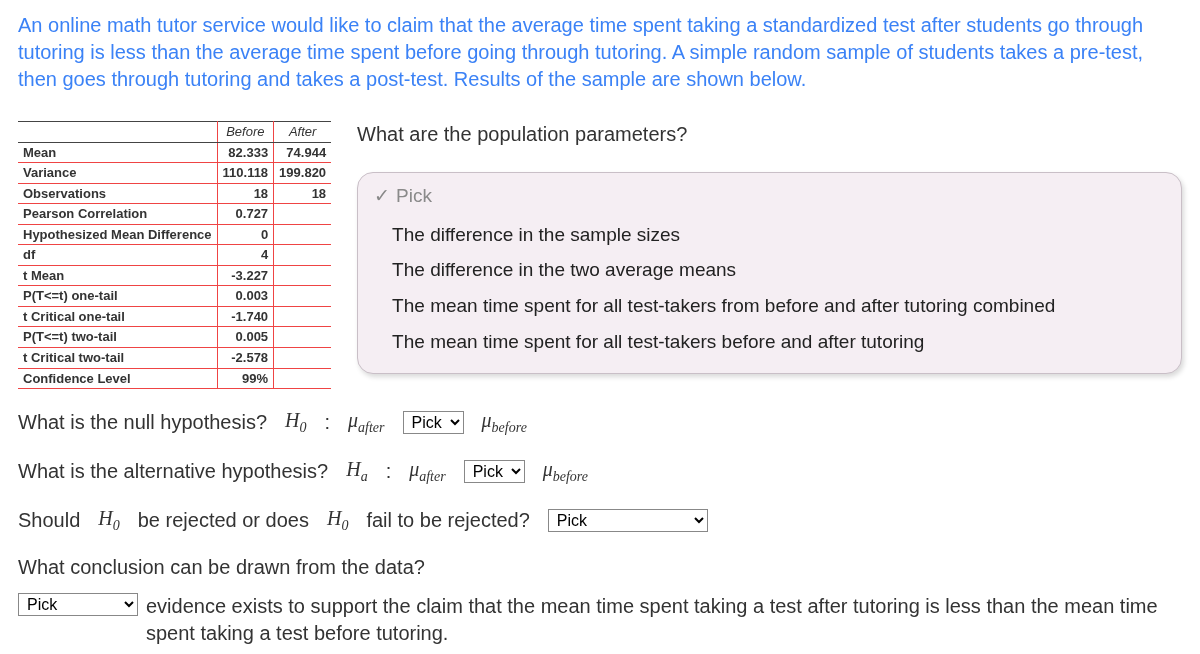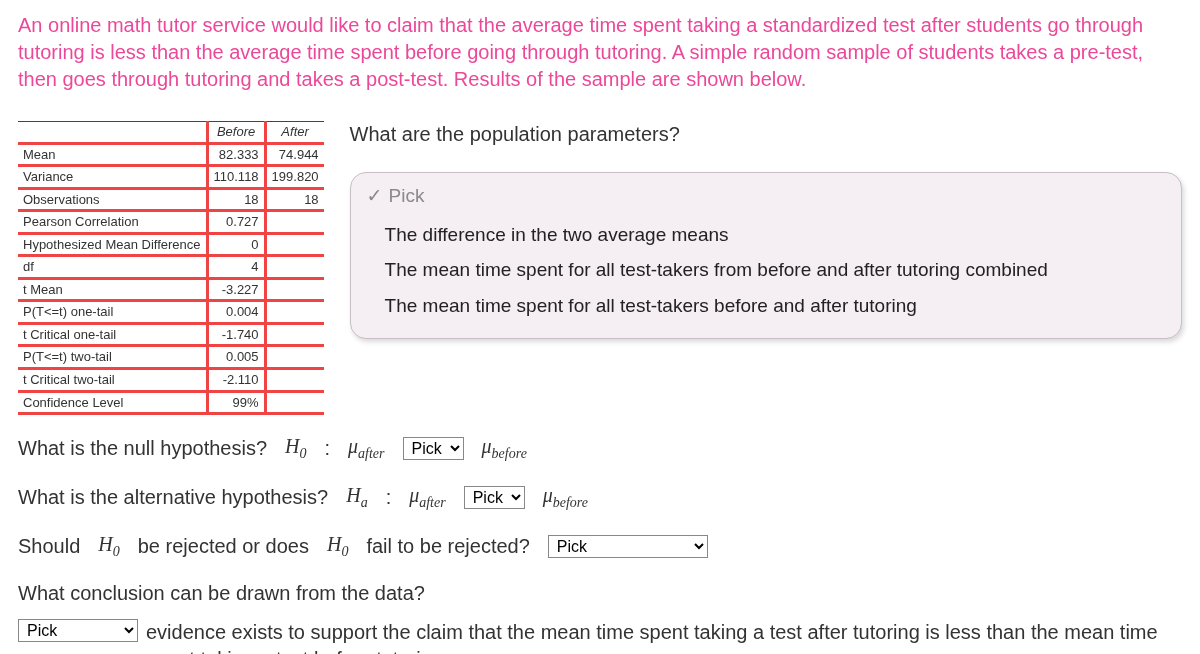--- a/index.html
+++ b/index.html
@@ -7,37 +7,38 @@
     font-size: 19px;
     color: #333;
     margin: 0;
     padding: 12px 18px;
     width: 1200px;
     box-sizing: border-box;
     line-height: 1.35;
   }
   .intro {
     font-size: 20px;
-    color: #ec4899;
+    color: #3b82f6;
     margin-bottom: 28px;
   }
   .mid-row {
     display: flex;
     align-items: flex-start;
     gap: 26px;
     margin-bottom: 18px;
   }
   .stats-table {
     border-collapse: collapse;
     font-size: 13px;
   }
   .stats-table th, .stats-table td {
-    border: 3px solid #ef4444;
+    border: 1px solid #ef4444;
     padding: 1px 5px;
     white-space: nowrap;
+    font-weight: bold;
   }
   .stats-table th {
     font-weight: normal;
     font-style: italic;
     text-align: center;
     border-top: 1px solid #444;
     border-bottom: 1px solid #444;
   }
   .stats-table td.label {
     text-align: left;
@@ -156,52 +157,53 @@
           <td class="num">4</td>
           <td class="num"></td>
         </tr>
     <tr>
           <td class="label">t Mean</td>
           <td class="num">-3.227</td>
           <td class="num"></td>
         </tr>
     <tr>
           <td class="label">P(T&lt;=t) one-tail</td>
-          <td class="num">0.004</td>
+          <td class="num">0.003</td>
           <td class="num"></td>
         </tr>
     <tr>
           <td class="label">t Critical one-tail</td>
           <td class="num">-1.740</td>
           <td class="num"></td>
         </tr>
     <tr>
           <td class="label">P(T&lt;=t) two-tail</td>
           <td class="num">0.005</td>
           <td class="num"></td>
         </tr>
     <tr>
           <td class="label">t Critical two-tail</td>
-          <td class="num">-2.110</td>
+          <td class="num">-2.578</td>
           <td class="num"></td>
         </tr>
     <tr>
           <td class="label">Confidence Level</td>
           <td class="num">99%</td>
           <td class="num"></td>
         </tr>
   </tbody>
     </table>
 
   <div class="q-side">
     <div class="q-title">What are the population parameters?</div>
     <div class="option-box">
       <div class="opt-header">
         <span class="check">✓</span><span>Pick</span>
       </div>
+      <div class="opt-item">The difference in the sample sizes</div>
       <div class="opt-item">The difference in the two average means</div>
       <div class="opt-item">The mean time spent for all test-takers from before and after tutoring combined</div>
       <div class="opt-item">The mean time spent for all test-takers before and after tutoring</div>
     </div>
   </div>
 </div>
 
 <div class="question-line">
   <span>What is the null hypothesis? </span>
   <span class="mathit"><span>H</span><span class="sub">0</span></span>

